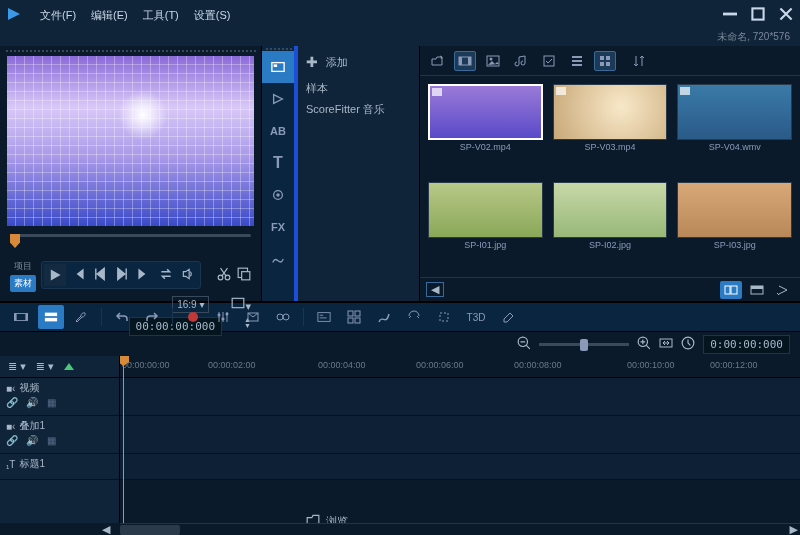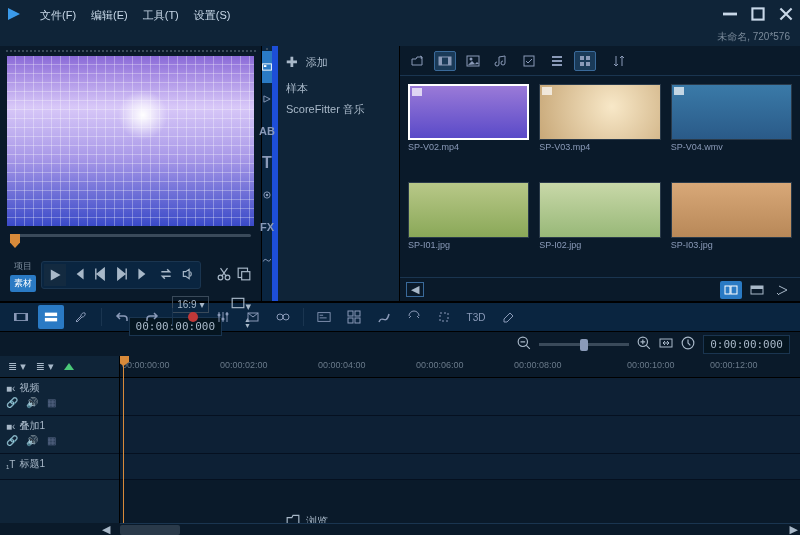--- a/index.html
+++ b/index.html
@@ -27,36 +27,36 @@
 .tab-labels{display:flex;flex-direction:column;font-size:9px;color:#7a8a9a}
 .tab-label{padding:2px 4px;cursor:pointer}
 .tab-label.active{background:#2a7ac4;color:#fff;border-radius:2px}
 .play-controls{display:flex;gap:2px;background:#0a2540;border:1px solid #1a3550;border-radius:3px;padding:2px}
 .play-btn{width:20px;height:20px;display:flex;align-items:center;justify-content:center;cursor:pointer}
 .play-main{width:22px;height:22px;background:#132a40}
 .aspect{margin-left:auto;border:1px solid #3a4a5a;padding:2px 4px;font-size:10px}
 .tc-row{display:flex;justify-content:flex-end;padding:2px 8px;gap:22px}
 .timecode{background:#051520;border:1px solid #1a3550;padding:2px 6px;font-family:monospace;font-size:11px}
 .library{flex:1;display:flex;background:#0a1a2a}
-.lib-left{width:16px;background:#0a2540;display:flex;flex-direction:column;border-right:6px solid #1d4ed8}
+.lib-left{width:36px;background:#0a2540;display:flex;flex-direction:column;border-right:4px solid #1d4ed8}
 .lib-icon{height:32px;display:flex;align-items:center;justify-content:center;cursor:pointer;color:#8a9ab8;font-weight:bold;font-size:11px}
 .lib-icon.active{background:#2a7ac4;color:#fff}
 .lib-tree{width:122px;background:#0f2438;padding:8px;border-right:1px solid #000}
 .tree-head{display:flex;align-items:center;gap:8px;margin-bottom:8px}
 .tree-item{padding:3px 0;font-size:11px;cursor:pointer}
 .lib-main{flex:1;background:#0a1a2a;display:flex;flex-direction:column}
 .lib-toolbar{height:30px;display:flex;align-items:center;gap:6px;padding:0 6px;border-bottom:1px solid #1a3550}
 .lib-tool{width:22px;height:20px;display:flex;align-items:center;justify-content:center;cursor:pointer;color:#8a9ab8;border:1px solid transparent;border-radius:2px}
 .lib-tool.active{border-color:#3a6a9a;background:#1a3a58}
 .sort{margin-left:8px;width:18px}
 .thumbs{flex:1;padding:8px;display:grid;grid-template-columns:repeat(3,1fr);gap:10px;overflow:hidden}
 .thumb{display:flex;flex-direction:column}
 .thumb-img{height:56px;border:1px solid #2a3a4a;position:relative;overflow:hidden}
 .thumb.sel .thumb-img{border:2px solid #fff}
-.thumb-label{font-size:9px;color:#8a9ab8;margin-top:2px}
+.thumb-label{font-size:9px;text-align:center;color:#8a9ab8;margin-top:2px}
 .th1{background:linear-gradient(180deg,#9a7ad8,#5a4ac8)}
 .th2{background:radial-gradient(circle at 60% 40%,#f8e8c8,#c8a878)}
 .th3{background:linear-gradient(180deg,#3a7aa8,#2a5a88)}
 .th4{background:linear-gradient(180deg,#b8c888,#8aa858)}
 .th5{background:linear-gradient(180deg,#c8d8a8,#98b878)}
 .th6{background:linear-gradient(180deg,#d8a878,#b88858)}
 .thumb-badge{position:absolute;top:2px;left:2px;width:10px;height:8px;background:#fff;opacity:.7}
 .lib-footer{height:24px;display:flex;align-items:center;padding:0 6px;border-top:1px solid #1a3550;gap:8px}
 .view-btns{margin-left:auto;display:flex;gap:4px}
 .view-btn{width:22px;height:18px;display:flex;align-items:center;justify-content:center;cursor:pointer;border-radius:2px}
@@ -490,21 +490,21 @@
     <div class="track" style="height:26px">
       <div class="track-label">
           <span>₁T</span>
           <span>标题1</span>
         </div>
     </div>
   </div>
   <div class="timeline-body">
     <div class="ruler">
       <span style="left:2px">00:00:00:00</span>
-      <span style="left:100px">00:00:02:00</span>
+      <span style="left:88px">00:00:02:00</span>
       <span style="left:198px">00:00:04:00</span>
       <span style="left:296px">00:00:06:00</span>
       <span style="left:394px">00:00:08:00</span>
       <span style="left:507px">00:00:10:00</span>
       <span style="left:590px">00:00:12:00</span>
     </div>
     <div class="track-row"></div>
     <div class="track-row"></div>
     <div class="track-row" style="height:26px"></div>
     <div class="playhead"></div>

